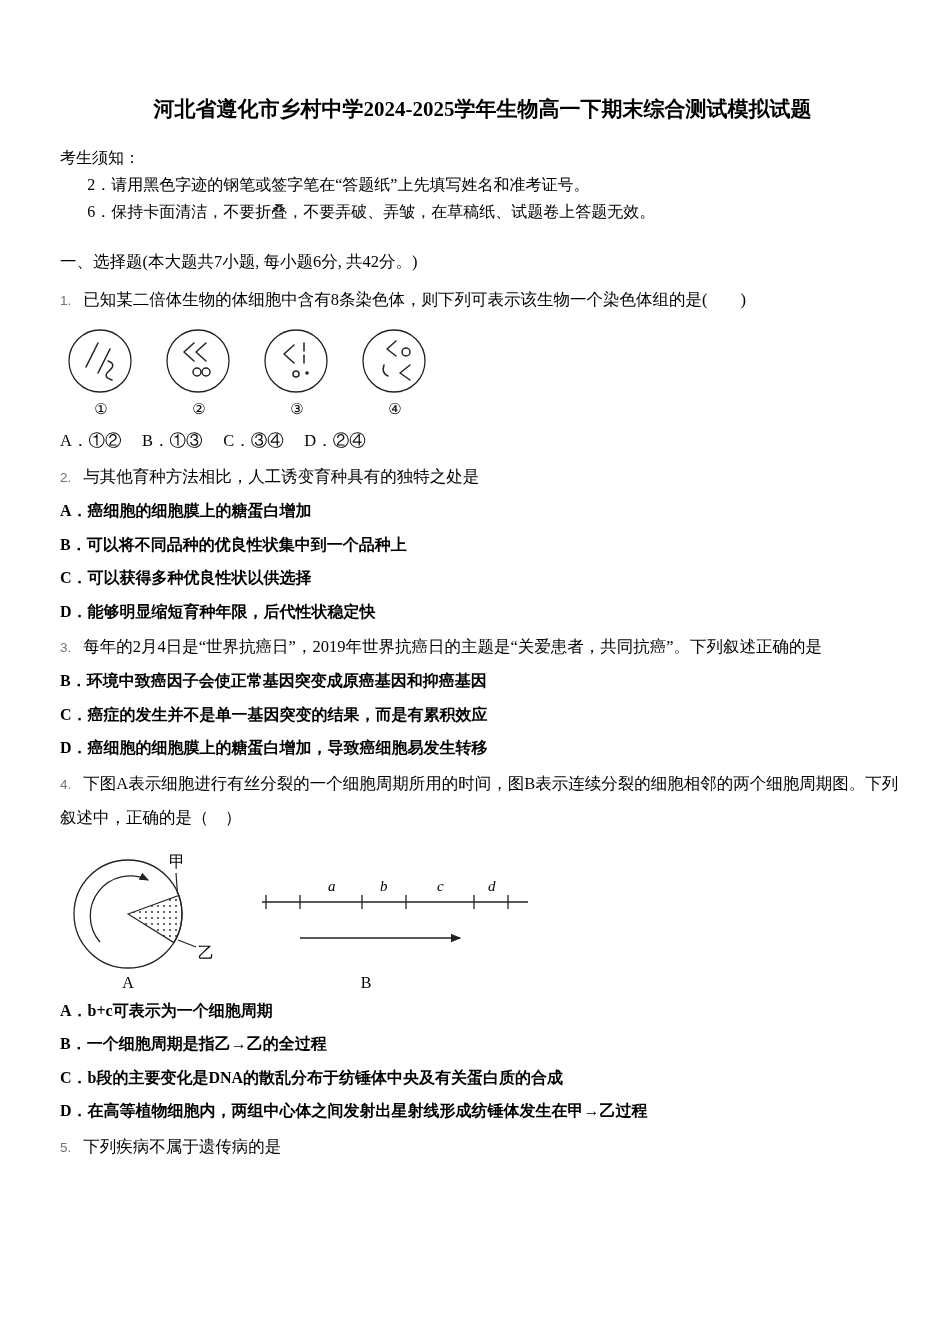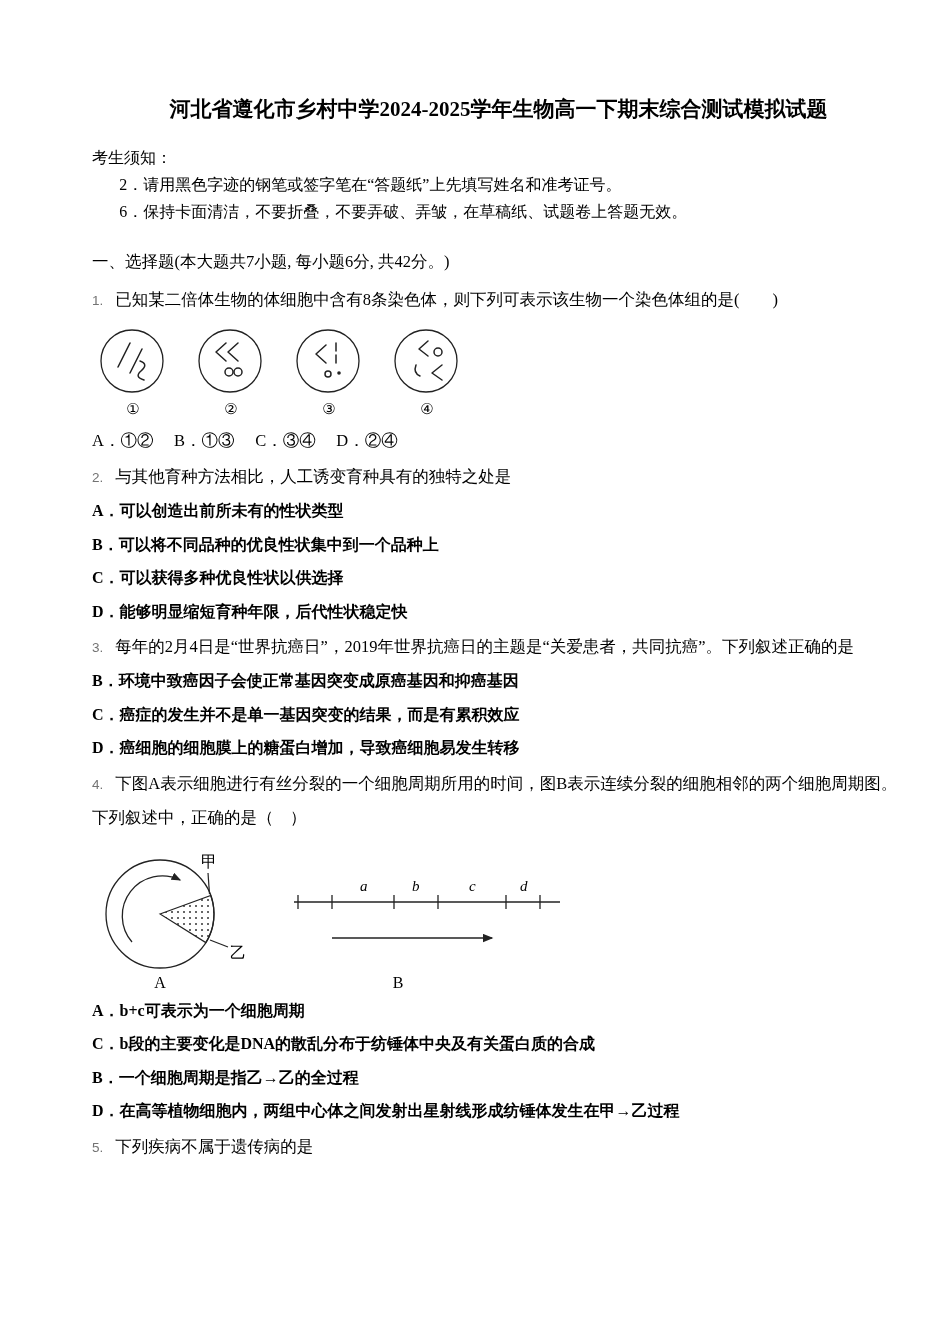--- a/index.html
+++ b/index.html
@@ -3,21 +3,21 @@
 <meta charset="utf-8">
 <style>
   * { margin:0; padding:0; box-sizing:border-box; }
   html, body { background:#ffffff; }
   body {
     width:950px; height:1344px;
     color:#000;
     font-family:"Liberation Serif","DejaVu Serif",serif;
     overflow:hidden;
   }
-  .page { padding:94px 45px 30px 48px;margin-left:44px; }
+  .page { padding:94px 45px 30px 60px; }
   .title { font-size:21px; font-weight:bold; text-align:center; line-height:30px; margin-bottom:20px; }
   .notice-heading { font-size:16px; line-height:27px; }
   .notice p { font-size:16px; line-height:27px; text-indent:1.7em; }
   .section-heading { font-size:16.5px; line-height:30px; margin-top:22px; margin-bottom:6px; }
   .question { margin-bottom:2px; }
   .qhead { font-size:16.5px; line-height:33px; }
   .qnum { color:#737373; font-size:13.5px; font-family:"Liberation Sans","DejaVu Sans",sans-serif; margin-right:12px; }
   .option { font-size:16px; font-weight:bold; line-height:33.5px; }
   .options-inline { font-size:16.5px; font-weight:normal; line-height:34px; white-space:pre-wrap; margin-top:6px; }
   .fig-row { display:flex; align-items:flex-start; margin:10px 0 2px 6px; }
@@ -92,21 +92,21 @@
         </svg>
         <figcaption>④</figcaption>
       </figure>
     </div>
 
     <div class="options-inline">A．①②　 B．①③　 C．③④　 D．②④</div>
   </div>
 
   <div class="question">
     <p class="qhead"><span class="qnum">2.</span><span>与其他育种方法相比，人工诱变育种具有的独特之处是</span></p>
-    <div class="option">A．可以创造出前所未有的性状类型</div>
+    <div class="option">A．癌细胞的细胞膜上的糖蛋白增加</div>
     <div class="option">B．可以将不同品种的优良性状集中到一个品种上</div>
     <div class="option">C．可以获得多种优良性状以供选择</div>
     <div class="option">D．能够明显缩短育种年限，后代性状稳定快</div>
   </div>
 
   <div class="question">
     <p class="qhead"><span class="qnum">3.</span><span>每年的2月4日是“世界抗癌日”，2019年世界抗癌日的主题是“关爱患者，共同抗癌”。下列叙述正确的是</span></p>
     <div class="option">B．环境中致癌因子会使正常基因突变成原癌基因和抑癌基因</div>
     <div class="option">C．癌症的发生并不是单一基因突变的结果，而是有累积效应</div>
     <div class="option">D．癌细胞的细胞膜上的糖蛋白增加，导致癌细胞易发生转移</div>
@@ -155,22 +155,22 @@
           <text x="124" y="47" font-size="15" font-style="italic">b</text>
           <text x="181" y="47" font-size="15" font-style="italic">c</text>
           <text x="232" y="47" font-size="15" font-style="italic">d</text>
           <line x1="44" y1="94" x2="204" y2="94" stroke="#222" stroke-width="1.4" marker-end="url(#arrowB)"></line>
         </svg>
         <div class="fig-label figB-label">B</div>
       </div>
     </div>
 
     <div class="option">A．b+c可表示为一个细胞周期</div>
+    <div class="option">B．一个细胞周期是指乙→乙的全过程</div>
     <div class="option">C．b段的主要变化是DNA的散乱分布于纺锤体中央及有关蛋白质的合成</div>
-    <div class="option">B．一个细胞周期是指乙→乙的全过程</div>
     <div class="option">D．在高等植物细胞内，两组中心体之间发射出星射线形成纺锤体发生在甲→乙过程</div>
   </div>
 
   <div class="question">
     <p class="qhead"><span class="qnum">5.</span><span>下列疾病不属于遗传病的是</span></p>
   </div>
 
 </div>
 
 </body></html>

